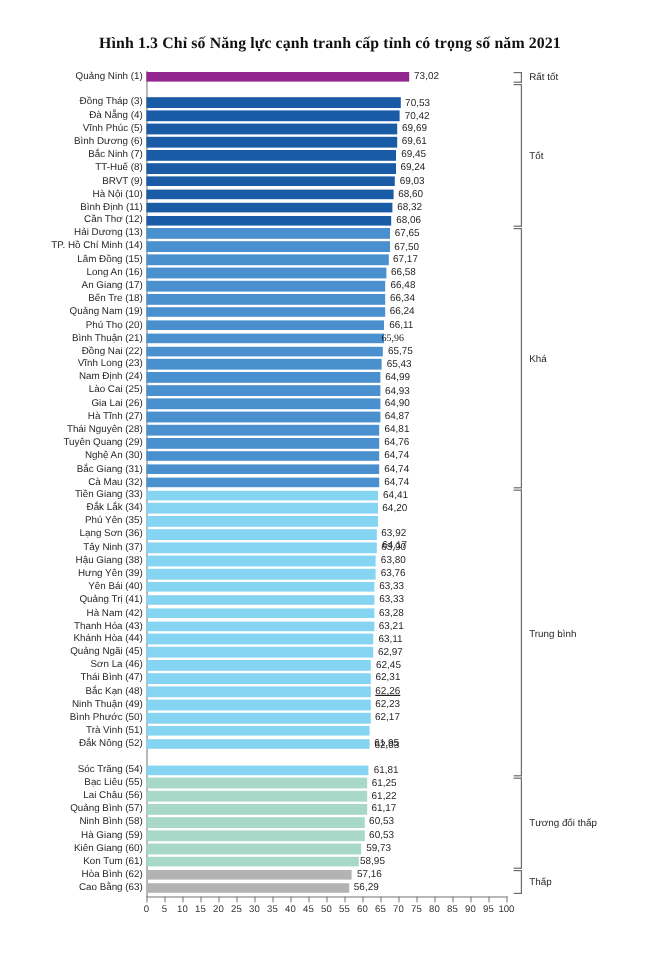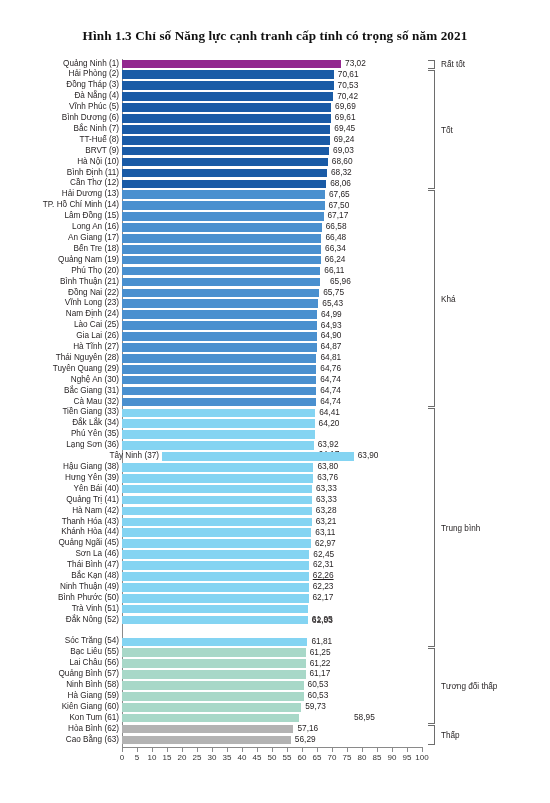--- a/index.html
+++ b/index.html
@@ -117,25 +117,20 @@
 
   <div id="axis-line-v"></div>
   <div id="axis-line-h"></div>
 
   <div id="plot">
       <div class="row" style="top: 0px;">
         <span class="row-label">Quảng Ninh (1)</span>
         <div class="bar" style="width: 219.06px; background: rgb(147, 39, 143);"></div>
         <span class="row-value" style="left: 219.06px;">73,02</span>
       </div>
-      <div class="row" style="top: 10.9048px;">
-        <span class="row-label">Hải Phòng (2)</span>
-        <div class="bar" style="width: 211.83px; background: rgb(26, 91, 166);"></div>
-        <span class="row-value" style="left: 211.83px;">70,61</span>
-      </div>
       <div class="row" style="top: 21.8095px;">
         <span class="row-label">Đồng Tháp (3)</span>
         <div class="bar" style="width: 211.59px; background: rgb(26, 91, 166);"></div>
         <span class="row-value" style="left: 211.59px;">70,53</span>
       </div>
       <div class="row" style="top: 32.7143px;">
         <span class="row-label">Đà Nẵng (4)</span>
         <div class="bar" style="width: 211.26px; background: rgb(26, 91, 166);"></div>
         <span class="row-value" style="left: 211.26px;">70,42</span>
       </div>
@@ -215,21 +210,21 @@
         <span class="row-value" style="left: 198.72px;">66,24</span>
       </div>
       <div class="row" style="top: 207.19px;">
         <span class="row-label">Phú Thọ (20)</span>
         <div class="bar" style="width: 198.33px; background: rgb(74, 144, 207);"></div>
         <span class="row-value" style="left: 198.33px;">66,11</span>
       </div>
       <div class="row" style="top: 218.095px;">
         <span class="row-label">Bình Thuận (21)</span>
         <div class="bar" style="width: 197.88px; background: rgb(74, 144, 207);"></div>
-        <span class="row-value" style="left: 204px;">65,96</span>
+        <span class="row-value" style="left: 192px; font-family: Liberation Serif, serif;">65,96</span>
       </div>
       <div class="row" style="top: 229px;">
         <span class="row-label">Đồng Nai (22)</span>
         <div class="bar" style="width: 197.25px; background: rgb(74, 144, 207);"></div>
         <span class="row-value" style="left: 197.25px;">65,75</span>
       </div>
       <div class="row" style="top: 239.905px;">
         <span class="row-label">Vĩnh Long (23)</span>
         <div class="bar" style="width: 196.29px; background: rgb(74, 144, 207);"></div>
         <span class="row-value" style="left: 196.29px;">65,43</span>
@@ -292,21 +287,21 @@
       <div class="row" style="top: 370.762px;">
         <span class="row-label">Phú Yên (35)</span>
         <div class="bar" style="width: 192.51px; background: rgb(132, 212, 242);"></div>
         <span class="row-value" style="left: 192.51px; margin-top: 20px;">64,17</span>
       </div>
       <div class="row" style="top: 381.667px;">
         <span class="row-label">Lạng Sơn (36)</span>
         <div class="bar" style="width: 191.76px; background: rgb(132, 212, 242);"></div>
         <span class="row-value" style="left: 191.76px;">63,92</span>
       </div>
-      <div class="row" style="top: 392.571px; margin-left: 40px;">
+      <div class="row" style="top: 392.571px;">
         <span class="row-label">Tây Ninh (37)</span>
         <div class="bar" style="width: 191.7px; background: rgb(132, 212, 242);"></div>
         <span class="row-value" style="left: 191.7px;">63,90</span>
       </div>
       <div class="row" style="top: 403.476px;">
         <span class="row-label">Hậu Giang (38)</span>
         <div class="bar" style="width: 191.4px; background: rgb(132, 212, 242);"></div>
         <span class="row-value" style="left: 191.4px;">63,80</span>
       </div>
       <div class="row" style="top: 414.381px;">
@@ -410,21 +405,21 @@
         <span class="row-value" style="left: 181.59px;">60,53</span>
       </div>
       <div class="row" style="top: 643.381px;">
         <span class="row-label">Kiên Giang (60)</span>
         <div class="bar" style="width: 179.19px; background: rgb(168, 216, 200);"></div>
         <span class="row-value" style="left: 179.19px;">59,73</span>
       </div>
       <div class="row" style="top: 654.286px;">
         <span class="row-label">Kon Tum (61)</span>
         <div class="bar" style="width: 176.85px; background: rgb(168, 216, 200);"></div>
-        <span class="row-value" style="left: 184px; padding-left: 44px;">58,95</span>
+        <span class="row-value" style="left: 174px;">58,95</span>
       </div>
       <div class="row" style="top: 665.19px;">
         <span class="row-label">Hòa Bình (62)</span>
         <div class="bar" style="width: 171.48px; background: rgb(179, 179, 179);"></div>
         <span class="row-value" style="left: 171.48px;">57,16</span>
       </div>
       <div class="row" style="top: 676.095px;">
         <span class="row-label">Cao Bằng (63)</span>
         <div class="bar" style="width: 168.87px; background: rgb(179, 179, 179);"></div>
         <span class="row-value" style="left: 168.87px;">56,29</span>

